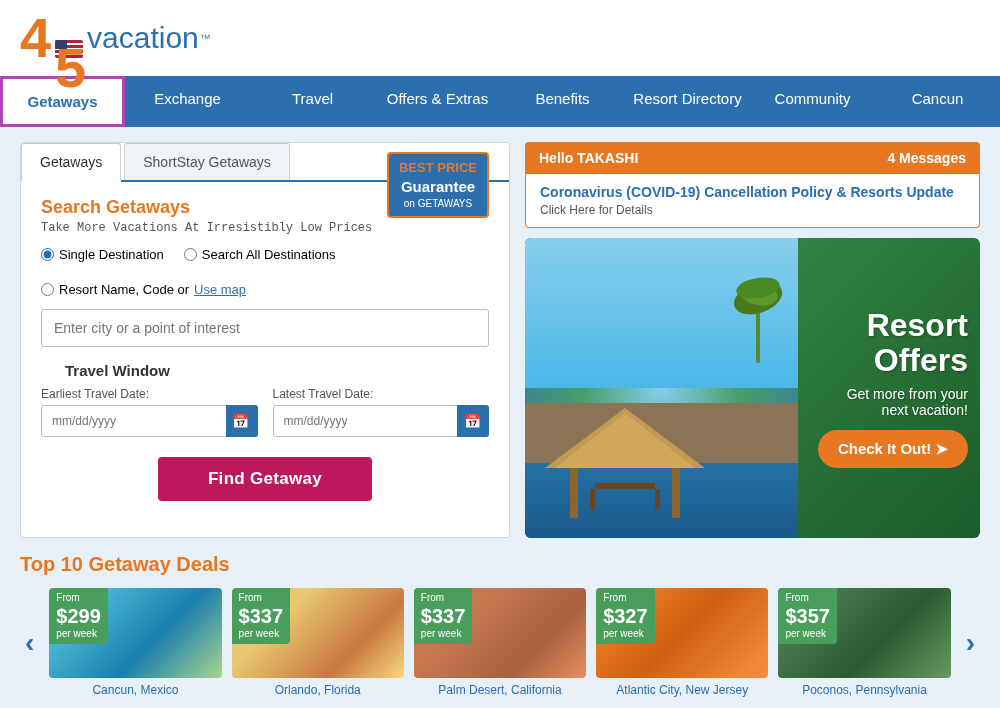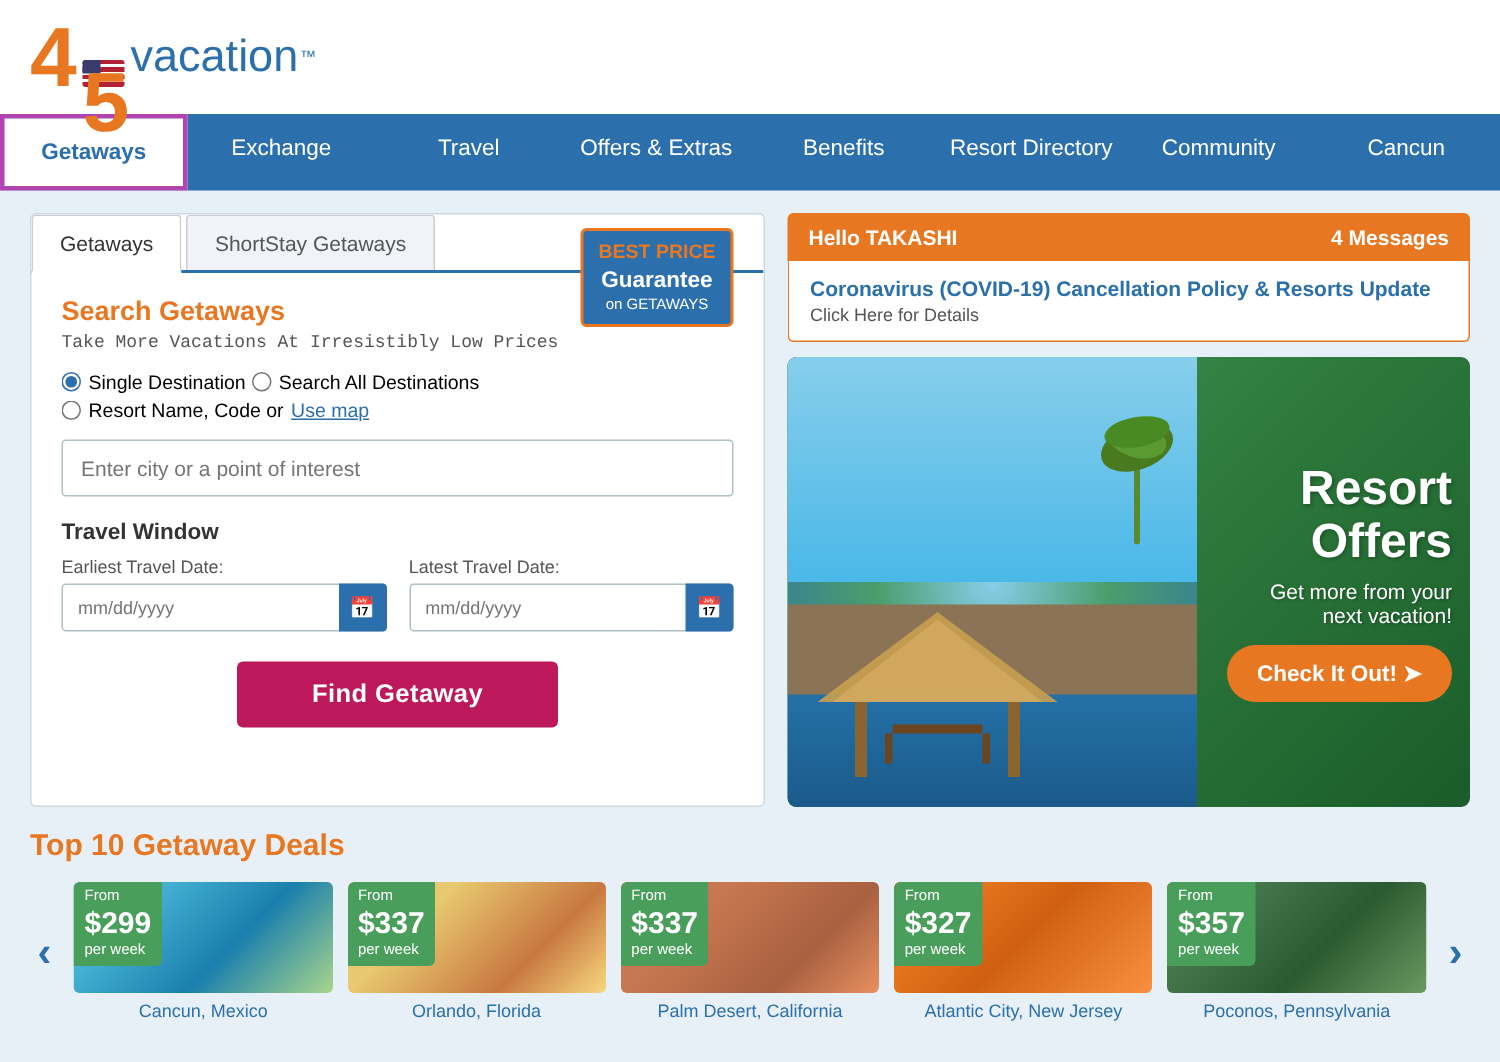--- a/index.html
+++ b/index.html
@@ -45,33 +45,33 @@
     .badge-area { float: right; margin-top: -45px; }
     .best-price-badge {
       background: #2b6fad; color: #fff; text-align: center; padding: 6px 10px;
       border-radius: 4px; font-size: 11px; line-height: 1.3; border: 2px solid #e87722;
     }
     .best-price-badge .line1 { font-size: 13px; font-weight: bold; color: #e87722; }
     .best-price-badge .line2 { font-size: 15px; font-weight: bold; }
     .best-price-badge .line3 { font-size: 10px; }
 
     
-    .radio-group { display: flex; gap: 4px; margin-bottom: 12px; align-items: center; flex-wrap: wrap; }
+    .radio-group { display: flex; gap: 20px; margin-bottom: 12px; align-items: center; flex-wrap: wrap; }
     .radio-label { display: flex; align-items: center; gap: 5px; font-size: 13px; cursor: pointer; }
     .radio-label input { accent-color: #2b6fad; }
     .use-map { color: #2b6fad; text-decoration: underline; cursor: pointer; }
 
     
     .search-input {
       width: 100%; padding: 10px 12px; border: 1px solid #b0bec5; border-radius: 3px;
       font-size: 14px; color: #999; margin-bottom: 15px;
     }
 
     
-    .travel-window-title { font-size: 15px; font-weight: bold; color: #333; margin-bottom: 8px; }
+    .travel-window-title { font-size: 15px; font-weight: bold; color: #333; margin-bottom: 8px; margin-left: 24px; }
     .date-row { display: flex; gap: 15px; margin-bottom: 20px; }
     .date-group { flex: 1; }
     .date-label { font-size: 12px; color: #555; margin-bottom: 4px; }
     .date-input-wrap { position: relative; }
     .date-input {
       width: 100%; padding: 8px 36px 8px 10px; border: 1px solid #b0bec5;
       border-radius: 3px; font-size: 12px; color: #999;
     }
     .cal-icon {
       position: absolute; right: 0; top: 0; bottom: 0; width: 32px;
@@ -132,21 +132,21 @@
 
     
     .carousel-wrap { display: flex; align-items: center; gap: 10px; }
     .carousel-arrow {
       font-size: 28px; color: #2b6fad; cursor: pointer; padding: 0 5px;
       user-select: none; font-weight: bold;
     }
     .deals-grid { display: flex; gap: 10px; flex: 1; }
     .deal-card { flex: 1; cursor: pointer; }
     .deal-img {
-      width: 100%; height: 74px; border-radius: 4px; overflow: hidden; position: relative; margin-bottom: 5px;
+      width: 100%; height: 90px; border-radius: 4px; overflow: hidden; position: relative; margin-bottom: 5px;
     }
     .deal-img-bg { width: 100%; height: 100%; }
     .deal-price-badge {
       position: absolute; top: 0; left: 0; background: #4a9e5c;
       color: #fff; padding: 4px 7px; border-radius: 4px 0 4px 0; line-height: 1.2;
     }
     .deal-from { font-size: 10px; }
     .deal-price { font-size: 20px; font-weight: bold; }
     .deal-per-week { font-size: 10px; }
     .deal-location { color: #2b6fad; font-size: 12px; font-weight: 500; text-align: center; }

